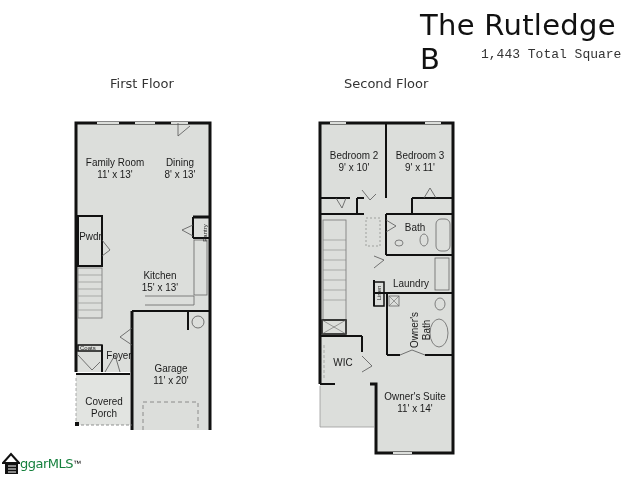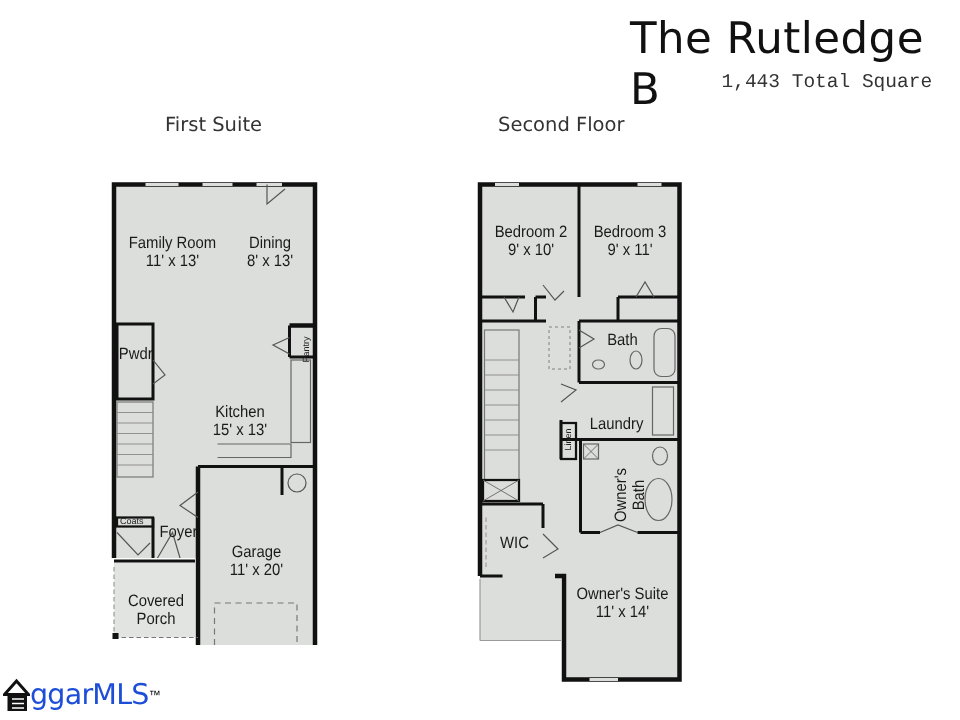--- a/index.html
+++ b/index.html
@@ -4,31 +4,31 @@
 <style>
   html, body { margin:0; padding:0; }
   body { width:640px; height:480px; background:#ffffff; position:relative; overflow:hidden; font-family:"Liberation Sans", sans-serif; }
   .title { position:absolute; left:398px; top:8px; font-size:29px; color:#111; font-family:"DejaVu Sans", sans-serif; letter-spacing:0.3px; font-weight:normal;margin-left:22px; }
   .subtitle { position:absolute; left:481px; top:47px; font-size:13px; color:#333; font-family:Liberation Mono, monospace; }
   .floor-label { position:absolute; top:76px; font-size:13px; color:#333; font-family:"DejaVu Sans", sans-serif; }
   .plan { position:absolute; left:0; top:0; width:640px; height:480px; }
   .room-label { position:absolute; font-size:11px; color:#1a1a1a; text-align:center; line-height:12px; font-family:"Liberation Sans", sans-serif; transform:scaleX(0.9); }
   .small-label { position:absolute; font-size:6px; color:#222; font-family:"Liberation Sans", sans-serif; }
   .logo { position:absolute; left:2px; top:450px; height:26px; display:flex; align-items:center; }
-  .logo-text { font-size:19px; color:#1d4ed8; font-family:"DejaVu Sans", sans-serif; letter-spacing:-0.5px; }
+  .logo-text { font-size:13px; color:#15803d; font-family:"DejaVu Sans", sans-serif; letter-spacing:-0.5px; }
   .logo-tm { font-size:8px; vertical-align:top; }
 </style>
 </head>
 <body>
 
 <div class="title">The Rutledge B</div>
 <div class="subtitle">1,443 Total Square</div>
 
-<div class="floor-label" style="left:110px;">First Suite</div>
-<div class="floor-label" style="left:332px;">Second Floor</div>
+<div class="floor-label" style="left:110px;">First Floor</div>
+<div class="floor-label" style="left:344px;">Second Floor</div>
 
 <svg class="plan" viewBox="0 0 640 480" xmlns="http://www.w3.org/2000/svg">
 
   <g fill="none" stroke="#111" stroke-width="3">
 
     <polygon points="76,123 210,123 210,311 190,311 190,310 132,310 132,372 76,372" fill="#dcdedb" stroke="none"></polygon>
     <polygon points="132,311 210,311 210,430 132,430" fill="#dcdedb" stroke="none"></polygon>
     <polygon points="76,375 130,375 130,425 76,425" fill="#e2e4e1" stroke="none"></polygon>
 
     <polyline points="76,372 76,123 210,123 210,430"></polyline>

